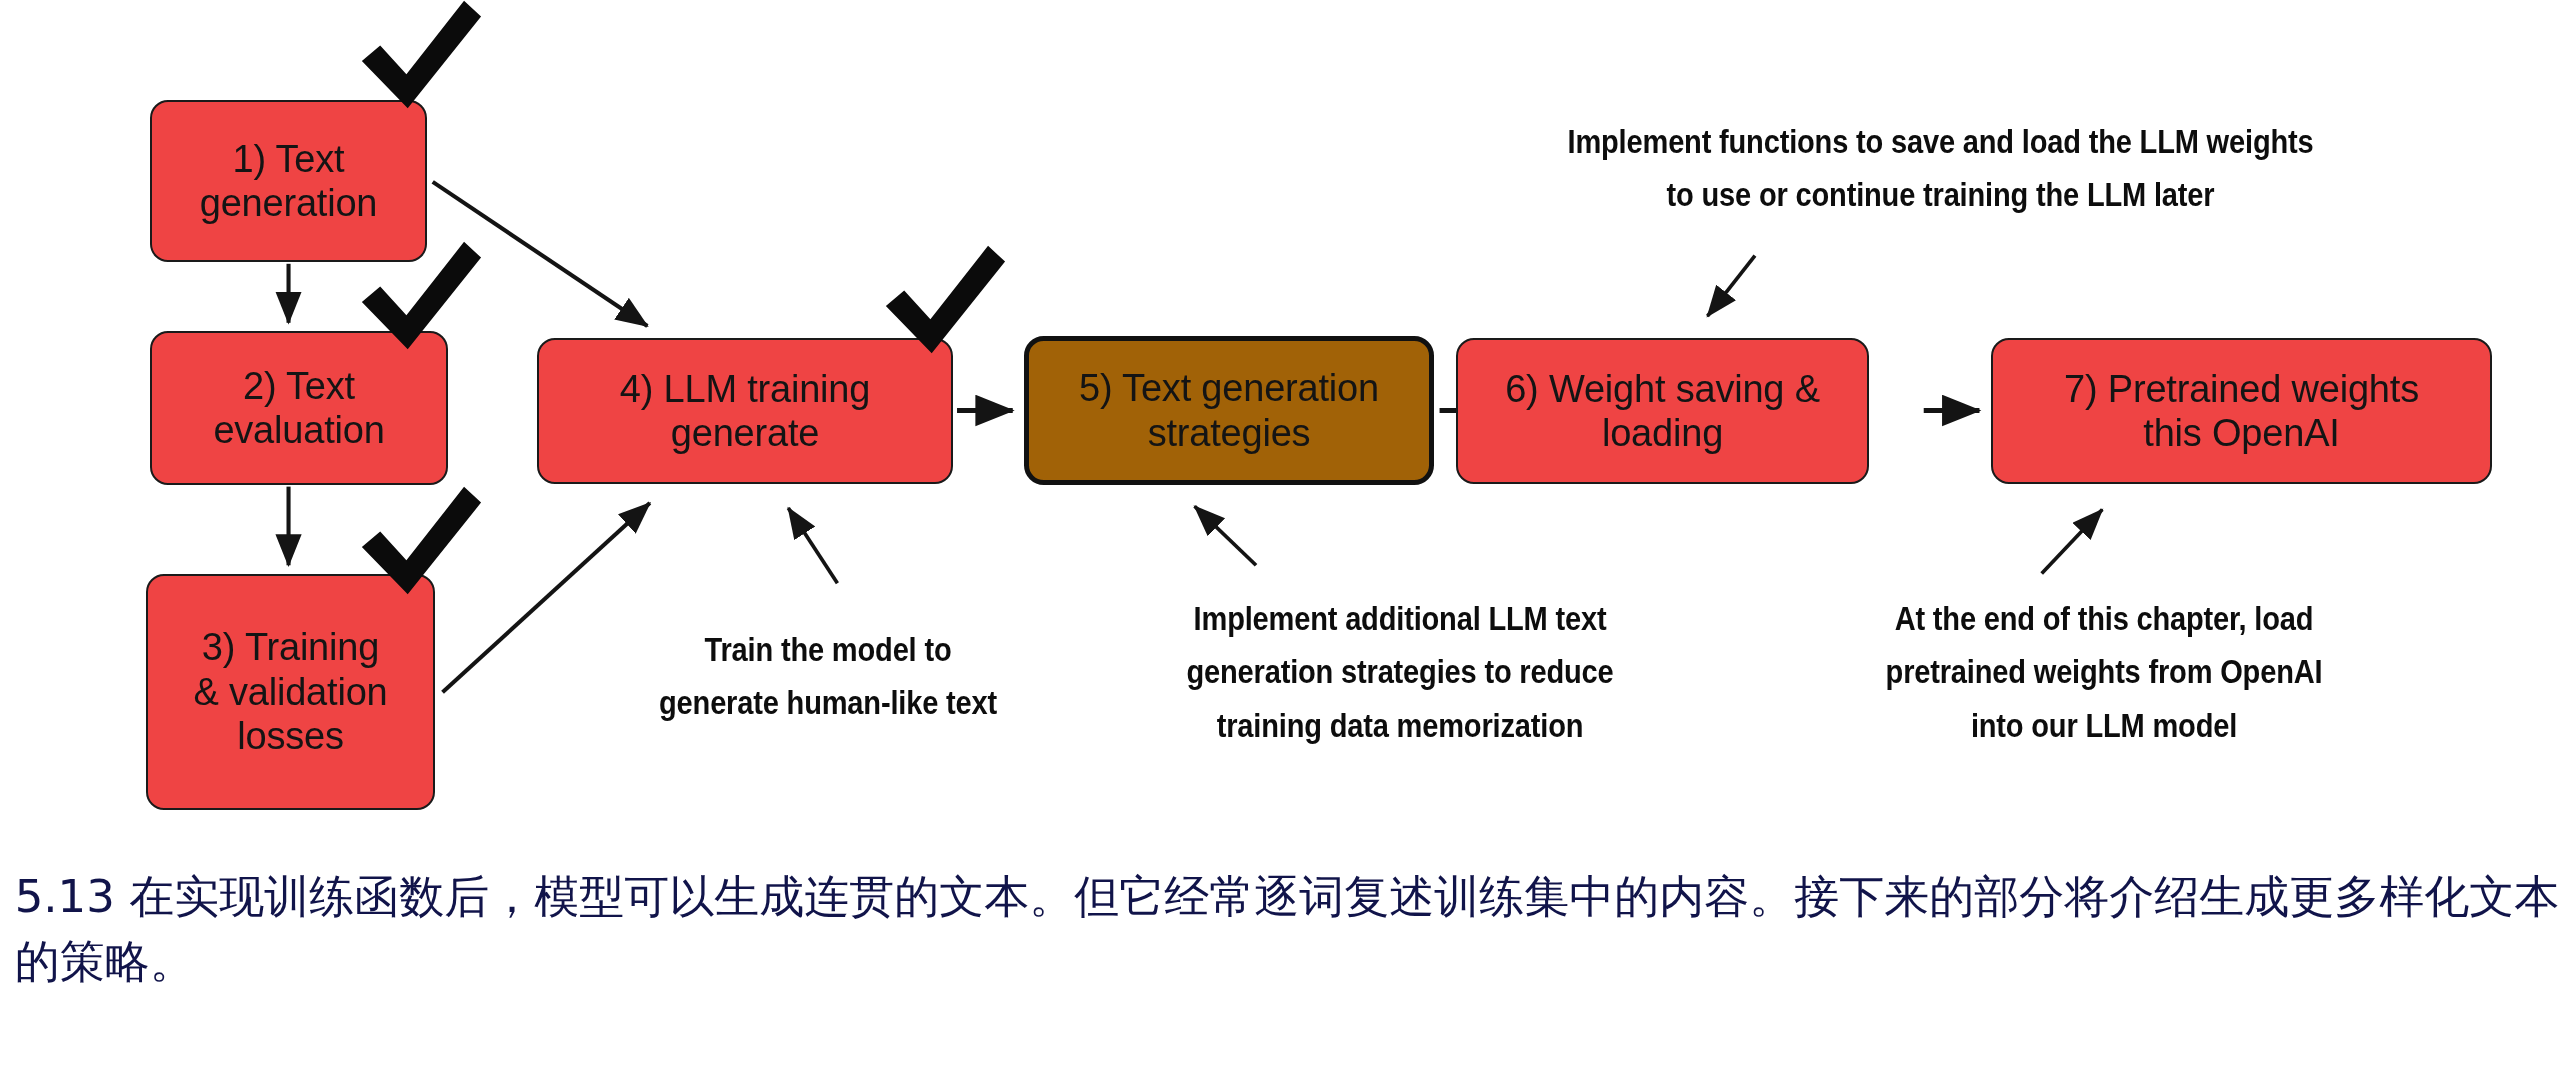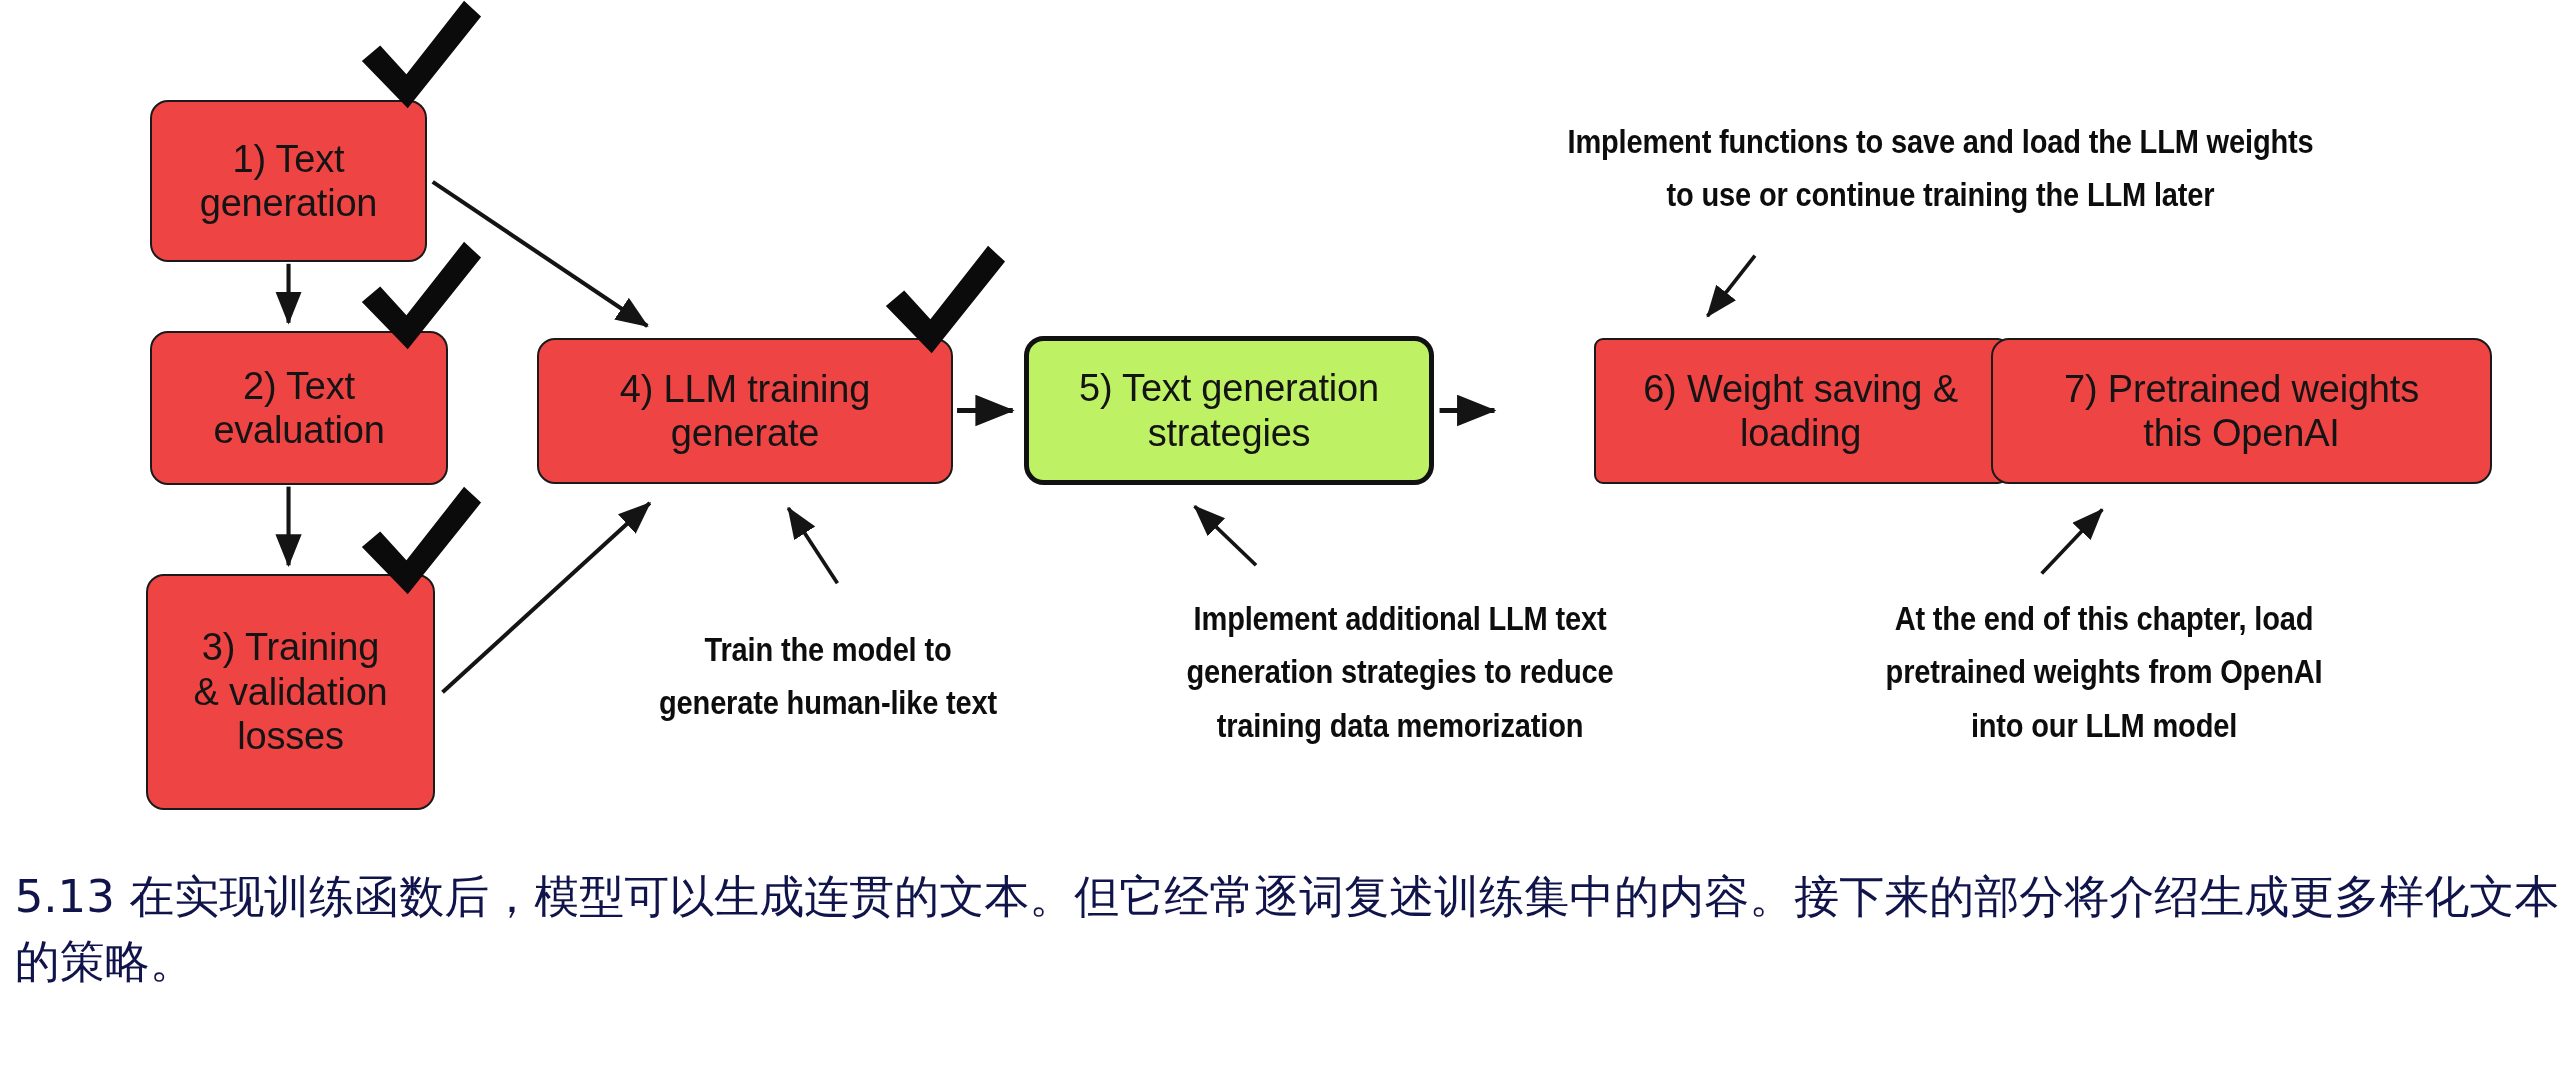--- a/index.html
+++ b/index.html
@@ -44,32 +44,32 @@
     border-radius: 18px;
     color: #141414;
     font-family: "Liberation Sans", sans-serif;
     font-size: 38px;
     line-height: 1.17;
     letter-spacing: -0.2px;
     padding: 3.3px 8.2px;
     z-index: 3;
   }
   .flow-box.highlight {
-    background: #bef264;
+    background: #a16207;
     border: 5.7px solid #111111;
     border-radius: 19.7px;
   }
   .flow-box .box-label { display: block; }
 
   #box-1 { left: 150px; top: 100px;  width: 277px; height: 162px; }
   #box-2 { left: 150px; top: 331px;  width: 298px; height: 154px; }
   #box-3 { left: 146px; top: 574px;  width: 289px; height: 236px; }
   #box-4 { left: 537px; top: 338px;  width: 416px; height: 146px; }
   #box-5 { left: 1024px; top: 336px; width: 410px; height: 149px; }
-  #box-6 { left: 1594px; top: 338px; width: 413px; height: 146px; border-radius: 9px; }
+  #box-6 { left: 1456px; top: 338px; width: 413px; height: 146px; }
   #box-7 { left: 1991px; top: 338px; width: 501px; height: 146px; }
 
   
   .check-mark {
     position: absolute;
     width: 131px;
     height: 131px;
     z-index: 6;
     pointer-events: none;
   }

